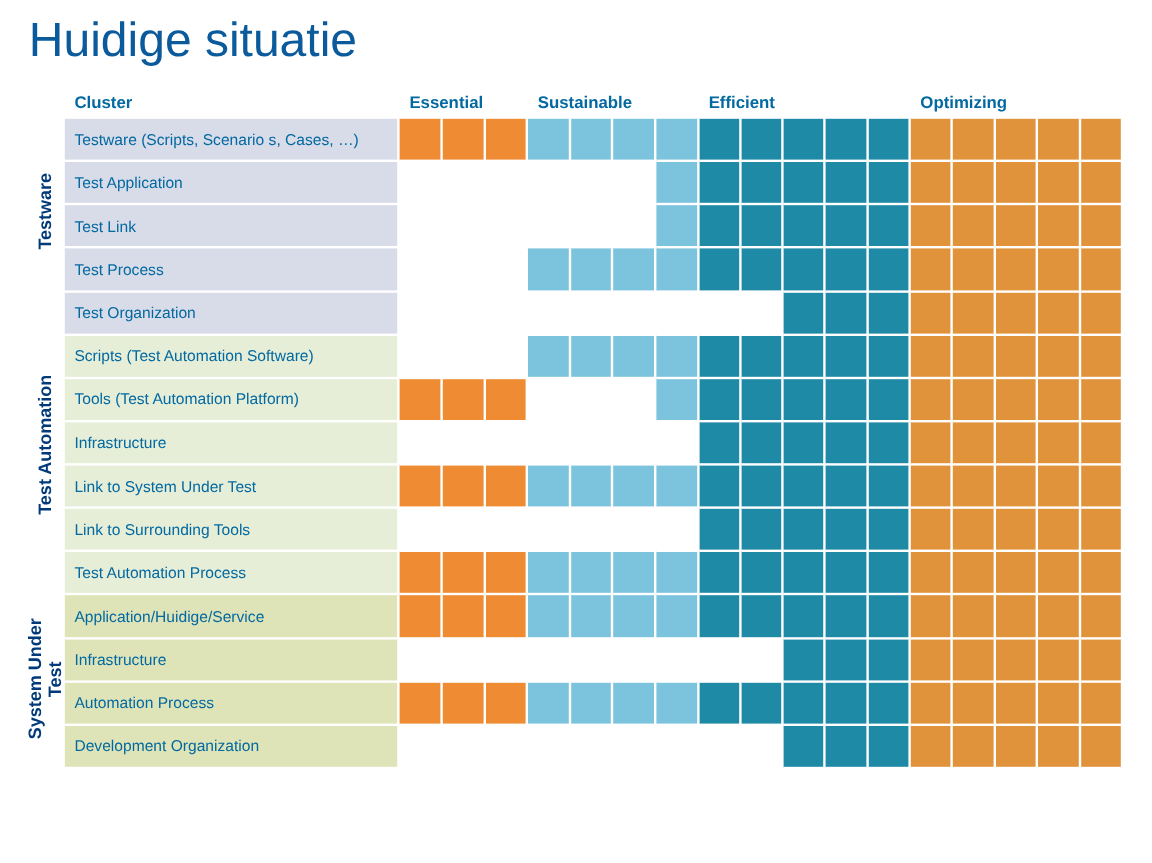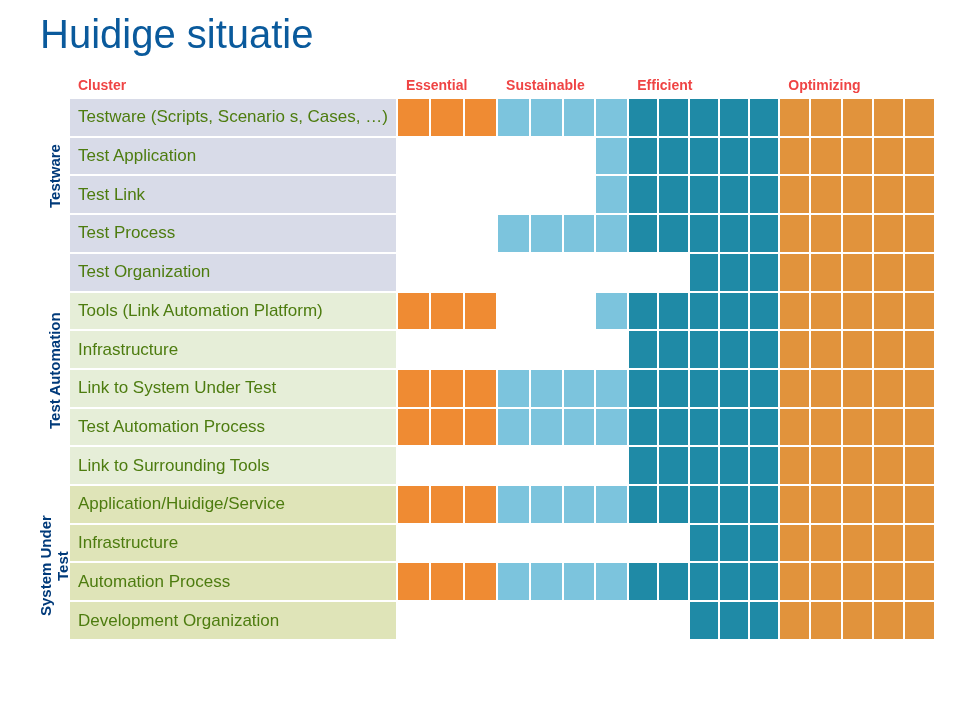--- a/index.html
+++ b/index.html
@@ -1,27 +1,27 @@
 <!DOCTYPE html>
 <html><head>
 <meta charset="utf-8">
 <style>
   * { box-sizing: border-box; margin: 0; padding: 0; }
   body { font-family: Verdana, Arial, sans-serif; background: #fff; width: 960px; height: 719px; overflow: hidden; }
-  .page { padding: 12px 24px 8px 40px; }
+  .page { padding: 12px 24px 8px 24px; }
   h1 { color: #0a5a9c; font-size: 40px; font-weight: 400; margin-bottom: 14px; }
   .wrap { display: flex; }
   .vlabels { width: 28px; display: flex; flex-direction: column; }
   .vlabel { writing-mode: vertical-rl; transform: rotate(180deg); text-align: center; color: #003a7a; font-weight: 700; font-size: 15px; display:flex; align-items:center; justify-content:center; }
   .table { border-collapse: collapse; width: 900px; }
   .table th, .table td { border: 2px solid #fff; }
-  .hdr { background: #fff; color: #ef4444; font-weight: 700; font-size: 14px; padding: 4px 8px; text-align: left; }
+  .hdr { background: #fff; color: #0369a1; font-weight: 700; font-size: 14px; padding: 4px 8px; text-align: left; }
   .hdr-cluster { width: 280px; }
   .hdr-group { text-align: left; }
-  .lbl { padding: 2px 8px; font-size: 17px; color: #4d7c0f; white-space: nowrap; }
+  .lbl { padding: 2px 8px; font-size: 13px; color: #0369a1; white-space: nowrap; }
   .cell { width: 36px; height: 26px; }
   
   .tw-lbl   { background: #d8dbe8; }
   .ta-lbl   { background: #e6eed8; }
   .sut-lbl  { background: #dfe4b8; }
   
   .c-ess  { background: #ef8b33; } 
   .c-sus  { background: #7cc4dd; } 
   .c-eff  { background: #1f8aa6; } 
   .c-opt  { background: #e1933c; } 
@@ -146,21 +146,41 @@
             <td class="cell c-eff"></td>
             <td class="cell c-eff"></td>
             <td class="cell c-eff"></td>
             <td class="cell c-opt"></td>
             <td class="cell c-opt"></td>
             <td class="cell c-opt"></td>
             <td class="cell c-opt"></td>
             <td class="cell c-opt"></td>
           </tr>
           <tr>
-            <td class="lbl ta-lbl">Tools (Link Automation Platform)</td>
+            <td class="lbl ta-lbl">Scripts (Test Automation Software)</td>
+            <td class="cell c-blank"></td>
+            <td class="cell c-blank"></td>
+            <td class="cell c-blank"></td>
+            <td class="cell c-sus"></td>
+            <td class="cell c-sus"></td>
+            <td class="cell c-sus"></td>
+            <td class="cell c-sus"></td>
+            <td class="cell c-eff"></td>
+            <td class="cell c-eff"></td>
+            <td class="cell c-eff"></td>
+            <td class="cell c-eff"></td>
+            <td class="cell c-eff"></td>
+            <td class="cell c-opt"></td>
+            <td class="cell c-opt"></td>
+            <td class="cell c-opt"></td>
+            <td class="cell c-opt"></td>
+            <td class="cell c-opt"></td>
+          </tr>
+          <tr>
+            <td class="lbl ta-lbl">Tools (Test Automation Platform)</td>
             <td class="cell c-ess"></td>
             <td class="cell c-ess"></td>
             <td class="cell c-ess"></td>
             <td class="cell c-blank"></td>
             <td class="cell c-blank"></td>
             <td class="cell c-blank"></td>
             <td class="cell c-sus"></td>
             <td class="cell c-eff"></td>
             <td class="cell c-eff"></td>
             <td class="cell c-eff"></td>
@@ -206,48 +226,48 @@
             <td class="cell c-eff"></td>
             <td class="cell c-eff"></td>
             <td class="cell c-eff"></td>
             <td class="cell c-opt"></td>
             <td class="cell c-opt"></td>
             <td class="cell c-opt"></td>
             <td class="cell c-opt"></td>
             <td class="cell c-opt"></td>
           </tr>
           <tr>
+            <td class="lbl ta-lbl">Link to Surrounding Tools</td>
+            <td class="cell c-blank"></td>
+            <td class="cell c-blank"></td>
+            <td class="cell c-blank"></td>
+            <td class="cell c-blank"></td>
+            <td class="cell c-blank"></td>
+            <td class="cell c-blank"></td>
+            <td class="cell c-blank"></td>
+            <td class="cell c-eff"></td>
+            <td class="cell c-eff"></td>
+            <td class="cell c-eff"></td>
+            <td class="cell c-eff"></td>
+            <td class="cell c-eff"></td>
+            <td class="cell c-opt"></td>
+            <td class="cell c-opt"></td>
+            <td class="cell c-opt"></td>
+            <td class="cell c-opt"></td>
+            <td class="cell c-opt"></td>
+          </tr>
+          <tr>
             <td class="lbl ta-lbl">Test Automation Process</td>
             <td class="cell c-ess"></td>
             <td class="cell c-ess"></td>
             <td class="cell c-ess"></td>
             <td class="cell c-sus"></td>
             <td class="cell c-sus"></td>
             <td class="cell c-sus"></td>
             <td class="cell c-sus"></td>
-            <td class="cell c-eff"></td>
-            <td class="cell c-eff"></td>
-            <td class="cell c-eff"></td>
-            <td class="cell c-eff"></td>
-            <td class="cell c-eff"></td>
-            <td class="cell c-opt"></td>
-            <td class="cell c-opt"></td>
-            <td class="cell c-opt"></td>
-            <td class="cell c-opt"></td>
-            <td class="cell c-opt"></td>
-          </tr>
-          <tr>
-            <td class="lbl ta-lbl">Link to Surrounding Tools</td>
-            <td class="cell c-blank"></td>
-            <td class="cell c-blank"></td>
-            <td class="cell c-blank"></td>
-            <td class="cell c-blank"></td>
-            <td class="cell c-blank"></td>
-            <td class="cell c-blank"></td>
-            <td class="cell c-blank"></td>
             <td class="cell c-eff"></td>
             <td class="cell c-eff"></td>
             <td class="cell c-eff"></td>
             <td class="cell c-eff"></td>
             <td class="cell c-eff"></td>
             <td class="cell c-opt"></td>
             <td class="cell c-opt"></td>
             <td class="cell c-opt"></td>
             <td class="cell c-opt"></td>
             <td class="cell c-opt"></td>

